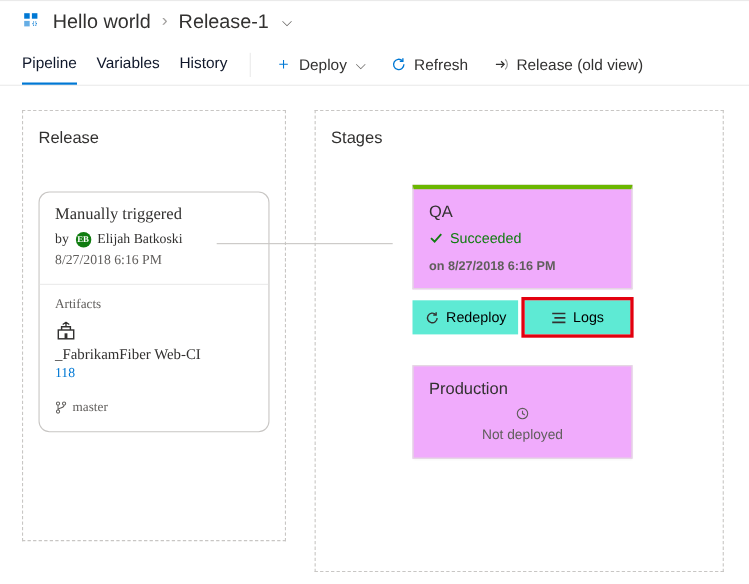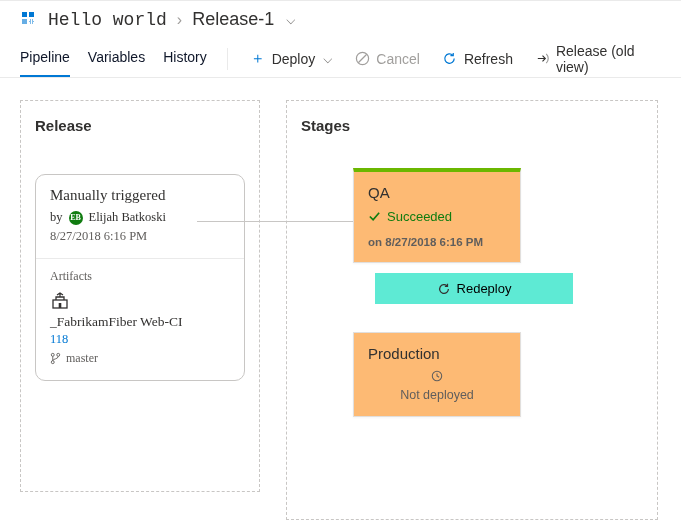--- a/index.html
+++ b/index.html
@@ -20,21 +20,21 @@
     border-top: 1px solid #eaeaea;
   }
   .breadcrumb {
     display: flex;
     align-items: center;
     gap: 10px;
     font-size: 18px;
   }
   .breadcrumb .sep { color: #a19f9d; font-size: 16px; }
   .breadcrumb .current { font-weight: 400; }
-  .breadcrumb .root { font-weight: 400; font-family: Liberation Mono, monospace; }
+  .breadcrumb .root { font-weight: 400; }
   .chev { color: #605e5c; font-size: 12px; margin-left: 2px;}
   .logo-icon {
     width: 20px; height: 20px; display: inline-flex; align-items:center; justify-content:center;
     color: #0078d4;
   }
   .tabs-row {
     display: flex;
     align-items: center;
     padding: 4px 20px 0 20px;
     gap: 18px;
@@ -61,21 +61,21 @@
     display: flex;
     gap: 26px;
     padding: 22px 20px;
   }
   .panel {
     border: 1px dashed #c8c6c4;
     padding: 16px 14px 20px 14px;
   }
   .panel.release { width: 240px; height: 392px; }
   .panel.stages { width: 372px; height: 420px; position: relative; }
-  .panel h2 { font-size: 15px; font-weight: 700; margin-bottom: 18px; }
+  .panel h2 { font-size: 15px; font-weight: 400; margin-bottom: 18px; }
   .release-card {
     border: 1px solid #c8c6c4;
     border-radius: 10px;
     overflow: hidden;
     margin-top: 40px;
     font-family: Liberation Serif, serif;
   }
   .release-top {
     padding: 12px 14px 14px 14px;
   }
@@ -88,26 +88,26 @@
   }
   .release-top .date { font-size: 12.5px; color: #605e5c; margin-top: 4px; }
   .release-bottom {
     border-top: 1px solid #eaeaea;
     padding: 10px 14px 14px 14px;
   }
   .release-bottom .label { font-size: 12px; color: #605e5c; margin-bottom: 8px; }
   .artifact-icon { color:#323130; }
   .artifact-name { font-size: 13.5px; margin-top: 4px; }
   .artifact-build { font-size: 12.5px; color: #0078d4; margin-top: 2px; }
-  .artifact-branch { font-size: 12px; color: #605e5c; margin-top: 4px; display:flex; gap:5px; align-items:center;}
+  .artifact-branch { font-size: 12px; color: #605e5c; margin-top: 16px; display:flex; gap:5px; align-items:center;}
   .stage-card {
     border: 1px solid #e1dfdd;
-    background: #fdba74;
-    width: 168px;
-    margin-left: 52px;
+    background: #f0abfc;
+    width: 200px;
+    margin-left: 74px;
     box-shadow: 0 1px 2px rgba(0,0,0,0.04);
     position: relative;
   }
   .stage-card.qa { border-top: 4px solid #6bb700; margin-top: 34px; }
   .stage-card .inner { padding: 12px 14px 14px 14px; }
   .stage-card .name { font-size: 15px; margin-bottom: 8px; }
   .stage-card .status { font-size: 13px; color: #107c10; display:flex; gap:6px; align-items:center;}
   .stage-card .date { font-size: 11.5px; color: #605e5c; margin-top: 12px; font-weight: bold; }
   .stage-buttons {
     display: flex;
@@ -170,29 +170,20 @@
   <div class="tab">Variables</div>
   <div class="tab">History</div>
   <span class="divider"></span>
 
   <div class="action-btn">
     <span class="ic" style="color:#0078d4;font-size:15px;">＋</span>
     <span>Deploy</span>
     <span class="chev">⌵</span>
   </div>
 
-  <div class="action-btn disabled">
-    <span class="ic">
-      <svg width="15" height="15" viewBox="0 0 16 16">
-          <circle cx="8" cy="8" r="6.5" fill="none" stroke="#a19f9d" stroke-width="1.3"></circle>
-          <line x1="3.5" y1="12.5" x2="12.5" y2="3.5" stroke="#a19f9d" stroke-width="1.3"></line>
-        </svg>
-    </span>
-    <span>Cancel</span>
-  </div>
 
   <div class="action-btn">
     <span class="ic">
       <svg width="15" height="15" viewBox="0 0 16 16">
           <path d="M 13 8 A 5 5 0 1 1 11.5 4.5" fill="none" stroke="#0078d4" stroke-width="1.3"></path>
           <path d="M 12 2 L 12 5 L 9 5" fill="none" stroke="#0078d4" stroke-width="1.3"></path>
         </svg>
     </span>
     <span>Refresh</span>
   </div>
@@ -272,20 +263,30 @@
     <div class="stage-buttons">
       <button class="stage-btn">
         <span>
           <svg width="14" height="14" viewBox="0 0 16 16">
               <path d="M 13 8 A 5 5 0 1 1 11.5 4.5" fill="none" stroke="#323130" stroke-width="1.4"></path>
               <path d="M 12 2 L 12 5 L 9 5" fill="none" stroke="#323130" stroke-width="1.4"></path>
             </svg>
         </span>
         <span>Redeploy</span>
       </button>
+      <button class="stage-btn highlight">
+        <span>
+          <svg width="14" height="12" viewBox="0 0 14 12">
+              <line x1="1" y1="2" x2="13" y2="2" stroke="#323130" stroke-width="1.5"></line>
+              <line x1="3" y1="6" x2="13" y2="6" stroke="#323130" stroke-width="1.5"></line>
+              <line x1="1" y1="10" x2="13" y2="10" stroke="#323130" stroke-width="1.5"></line>
+            </svg>
+        </span>
+        <span>Logs</span>
+      </button>
     </div>
 
     <div class="stage-card prod">
       <div class="inner">
         <div class="name">Production</div>
         <div class="status2">
           <span>
             <svg width="12" height="12" viewBox="0 0 14 14">
                 <circle cx="7" cy="7" r="5.5" fill="none" stroke="#605e5c" stroke-width="1.2"></circle>
                 <path d="M 7 4 L 7 7 L 9.5 8.5" fill="none" stroke="#605e5c" stroke-width="1.2"></path>

